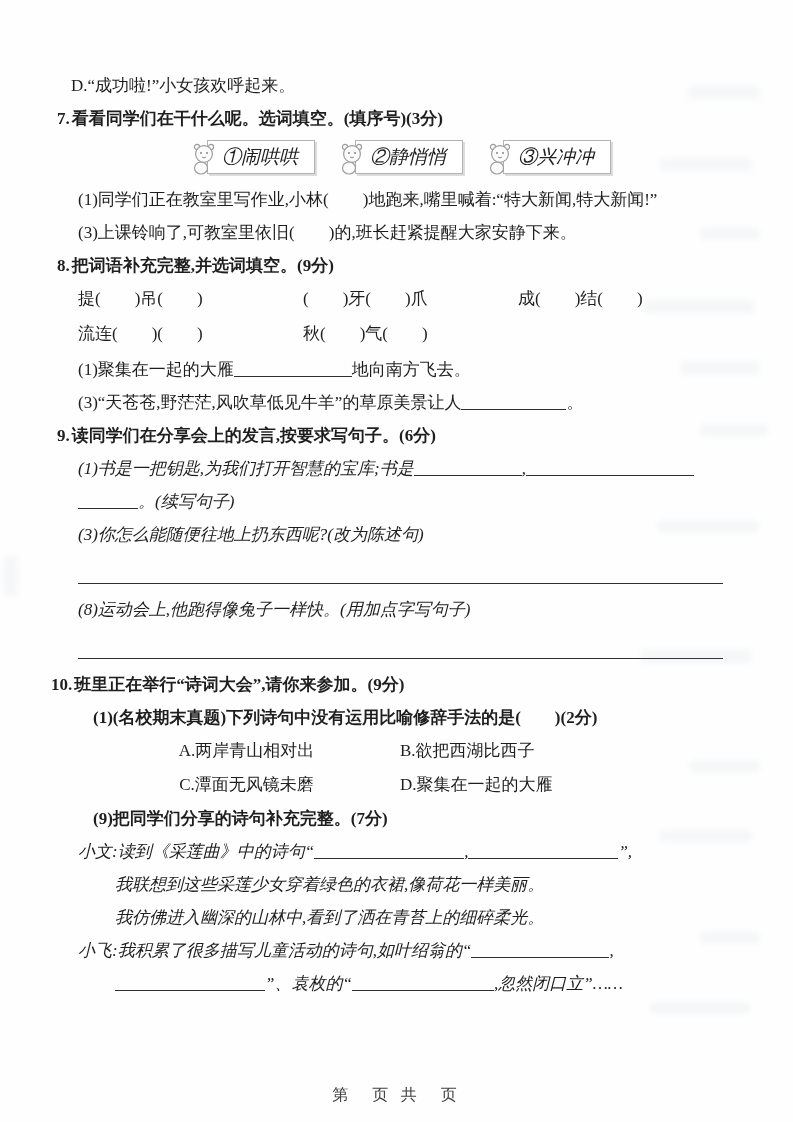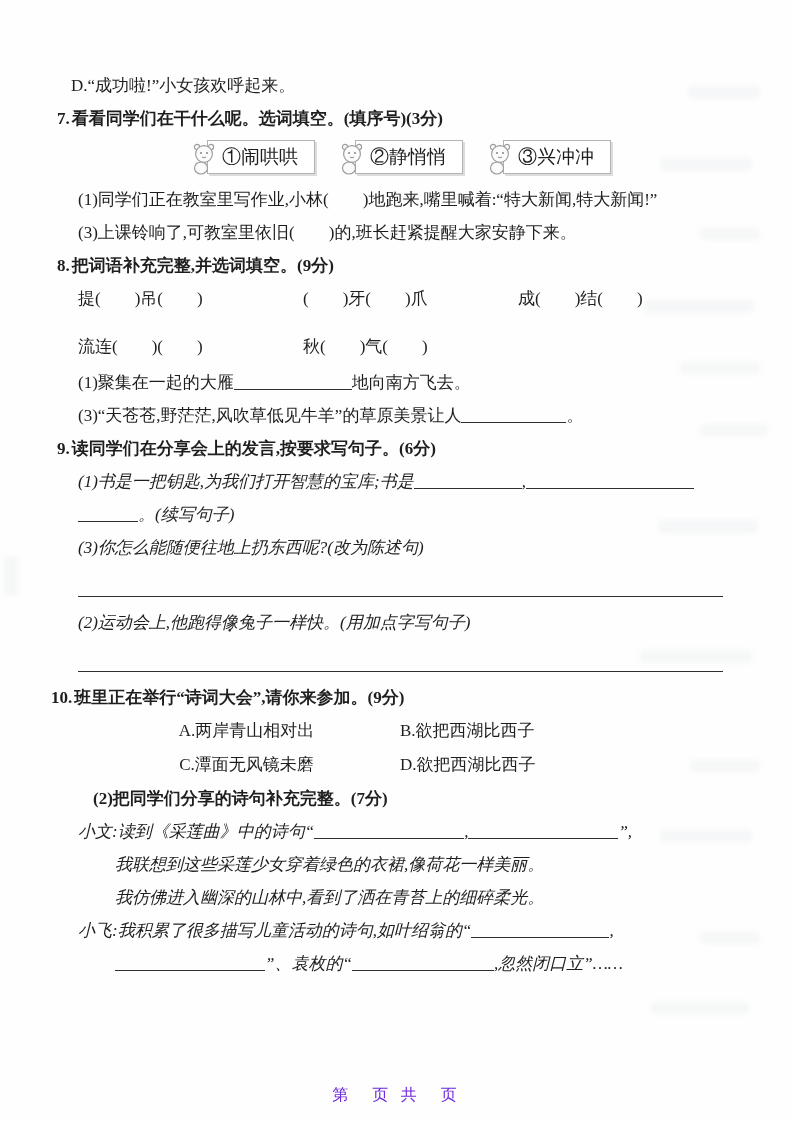--- a/index.html
+++ b/index.html
@@ -28,29 +28,30 @@
   .choice-row{display:flex;gap:40px;margin:6px 0 14px 150px;}
   .choice-box{
     position:relative;
     border:1px solid #b3b3b3;
     box-shadow:2px 2px 0 rgba(120,120,120,0.25);
     background:#fff;
     padding:4px 16px 4px 14px;
     font-size:19px;
     line-height:24px;
     white-space:nowrap;
+    font-style:italic;
   }
   .mascot{position:absolute;left:-17px;bottom:-9px;z-index:-1;}
   .choice-box{z-index:0;}
 
   
   .word-grid{
     display:grid;
     grid-template-columns:225px 215px auto;
-    row-gap:24px;
+    row-gap:11px;
     padding-left:21px;
     margin-bottom:12px;
     line-height:24px;
   }
 
   
   .blank{
     display:inline-block;
     border-bottom:1.6px solid #2f2f2f;
     height:0.95em;
@@ -73,21 +74,21 @@
   }
 
   
   .opt-row{display:flex;padding-left:36px;line-height:23px;margin-bottom:11px;white-space:nowrap;text-align:center;}
   .opt-col1{width:307px;}
 
   .footer{
     position:absolute;left:0;right:0;top:1085px;
     text-align:center;
     font-family:"Liberation Sans","DejaVu Sans",sans-serif;
-    font-size:16px;letter-spacing:4px;color:#6d28d9;
+    font-size:16px;letter-spacing:4px;color:#404040;
   }
 
   
   .ghost{
     position:absolute;
     background:#8d9aa4;
     opacity:0.07;
     filter:blur(2.5px);
     border-radius:4px;
     pointer-events:none;
@@ -199,40 +200,43 @@
   <div class="line indent-1 kai">
     <span class="blank" style="width:60px"></span><span>。(续写句子)</span>
   </div>
 
   <div class="line indent-1 kai">
     <span>(3)你怎么能随便往地上扔东西呢?(改为陈述句)</span>
   </div>
   <div class="answer-line"></div>
 
   <div class="line indent-1 kai">
-    <span>(2)运动会上,他跑得</span><span class="dot-u">像</span><span>兔子一样快。(用加点字写句子)</span>
+    <span>(8)运动会上,他跑得</span><span class="dot-u">像</span><span>兔子一样快。(用加点字写句子)</span>
   </div>
   <div class="answer-line"></div>
 
   <div class="line q-head" style="margin-left:-6px">
     <span class="q-num">10.</span><span>班里正在举行“诗词大会”,请你来参加。(9分)</span>
   </div>
 
+  <div class="line indent-2 bold">
+    <span>(1)(名校期末真题)下列诗句中没有运用比喻修辞手法的是(　　)(2分)</span>
+  </div>
 
   <div class="opt-row">
     <span class="opt-col1">A.两岸青山相对出</span>
     <span>B.欲把西湖比西子</span>
   </div>
   <div class="opt-row">
     <span class="opt-col1">C.潭面无风镜未磨</span>
-    <span>D.欲把西湖比西子</span>
+    <span>D.聚集在一起的大雁</span>
   </div>
 
   <div class="line indent-2 bold">
-    <span>(2)把同学们分享的诗句补充完整。(7分)</span>
+    <span>(9)把同学们分享的诗句补充完整。(7分)</span>
   </div>
 
   <div class="line indent-1 kai">
     <span>小文:读到《采莲曲》中的诗句“</span><span class="blank" style="width:150px"></span><span>,</span><span class="blank" style="width:150px"></span><span>”,</span>
   </div>
   <div class="line indent-3 kai">
     <span>我联想到这些采莲少女穿着绿色的衣裙,像荷花一样美丽。</span>
   </div>
 
   <div class="line indent-3 kai">

